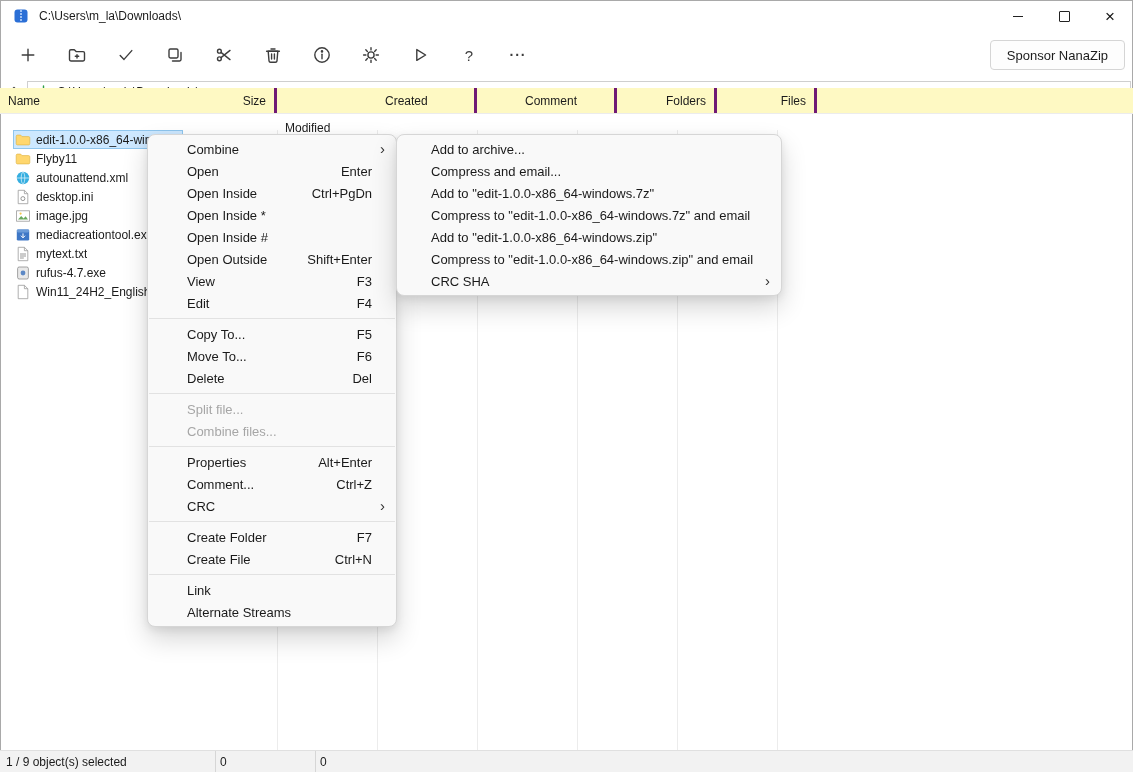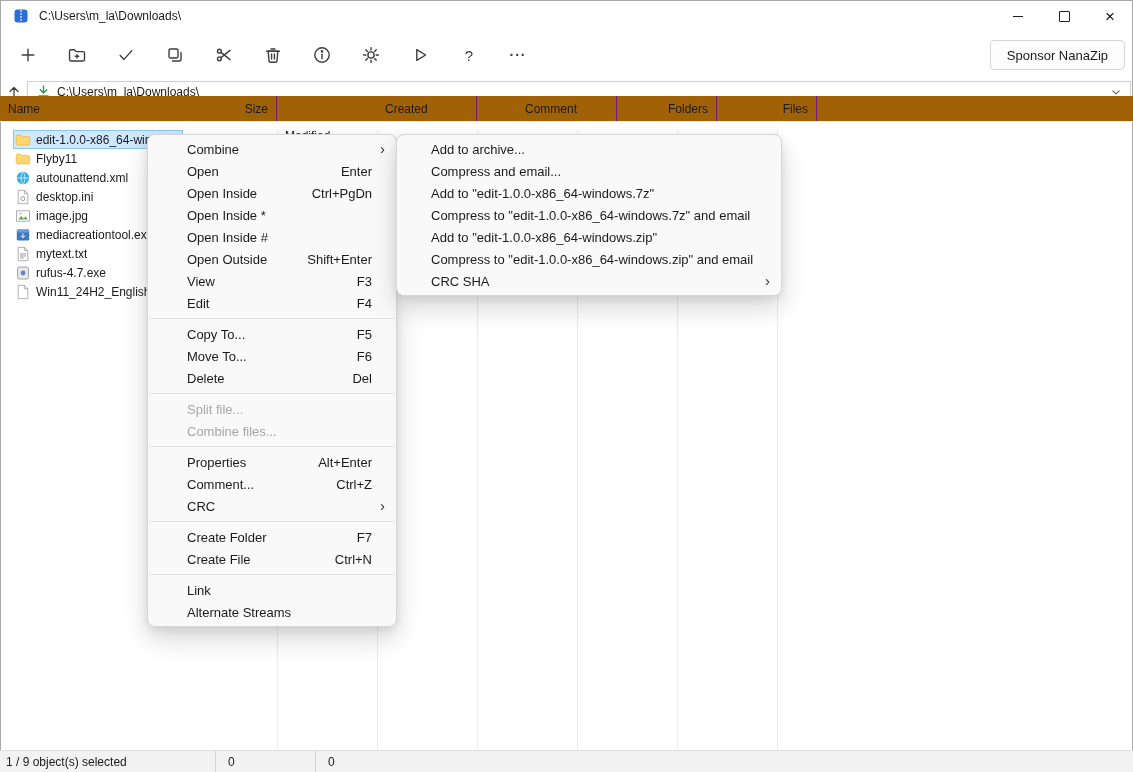--- a/index.html
+++ b/index.html
@@ -25,23 +25,23 @@
 
   
   .addressbar{position:absolute;top:79px;left:0;right:0;height:25px;display:flex;align-items:center}
   .up-btn{width:27px;height:24px;display:flex;align-items:center;justify-content:center}
   .path-field{flex:1;height:22px;margin-right:2px;border:1px solid #cfcfcf;background:#fff;display:flex;align-items:center;box-sizing:border-box}
   .dl{display:inline-flex;margin:0 6px 0 8px}
   .path-text{font-size:12px}
   .chev{margin-left:auto;display:inline-flex;margin-right:6px}
 
   
-  .header-row{position:absolute;top:96px;left:0;right:0;height:26px;display:flex;align-items:stretch;font-size:12px;border-bottom:1px solid #ececec;box-sizing:border-box;background:#a16207}
+  .header-row{position:absolute;top:88px;left:0;right:0;height:26px;display:flex;align-items:stretch;font-size:12px;border-bottom:1px solid #ececec;box-sizing:border-box;background:#fef9c3}
   .hcell{display:flex;align-items:center;padding:0 8px;box-sizing:border-box}
-  .hcell.sep{border-right:1px solid #701a75}
+  .hcell.sep{border-right:3px solid #701a75}
 
   
   .file-area{position:absolute;top:130px;left:0;right:0;bottom:22px;overflow:hidden}
   .grid-line{position:absolute;top:0;bottom:0;width:1px;background:#ececec}
   .file-row{height:19px;display:flex;align-items:center;padding-left:13px;position:relative}
   .sel-wrap{display:inline-flex;align-items:center;height:19px;padding:0 4px 0 2px;gap:5px}
   .file-row.selected .sel-wrap{background:#cde8ff;box-shadow:0 0 0 1px #8fc6ee inset}
   .file-icon{width:16px;height:16px;display:inline-flex}
   .file-name{font-size:12px;white-space:nowrap;max-width:175px;overflow:hidden}
 
@@ -51,21 +51,21 @@
   .sub-menu{left:396px;top:134px;width:386px;z-index:11}
   .menu-item{position:relative;height:22px;display:flex;align-items:center;padding:0 24px 0 39px;color:#1a1a1a}
   .sub-menu .menu-item{padding:0 16px 0 34px}
   .menu-item.disabled{color:#a6a6a6}
   .mi-key{margin-left:auto}
   .mi-arrow{position:absolute;right:11px;top:50%;transform:translateY(-54%);font-size:15px;color:#333}
   .menu-sep{height:1px;background:#e2e2e2;margin:4px 1px}
 
   
   .statusbar{position:absolute;left:0;right:0;bottom:0;height:22px;background:#f2f2f2;border-top:1px solid #e0e0e0;display:flex;align-items:stretch;font-size:12px;box-sizing:border-box}
-  .sb-cell{display:flex;align-items:center;padding:0 12px;box-sizing:border-box}
+  .sb-cell{display:flex;align-items:center;padding:0 4px;box-sizing:border-box}
   .c1{width:215px;padding-left:6px}
   .c2{width:100px;border-left:1px solid #d6d6d6}
   .c3{width:100px;border-left:1px solid #d6d6d6}
   .c4{flex:1;border-left:1px solid #d6d6d6}
 </style>
 </head>
 <body>
 
 <div class="titlebar">
   <span class="app-icon">

